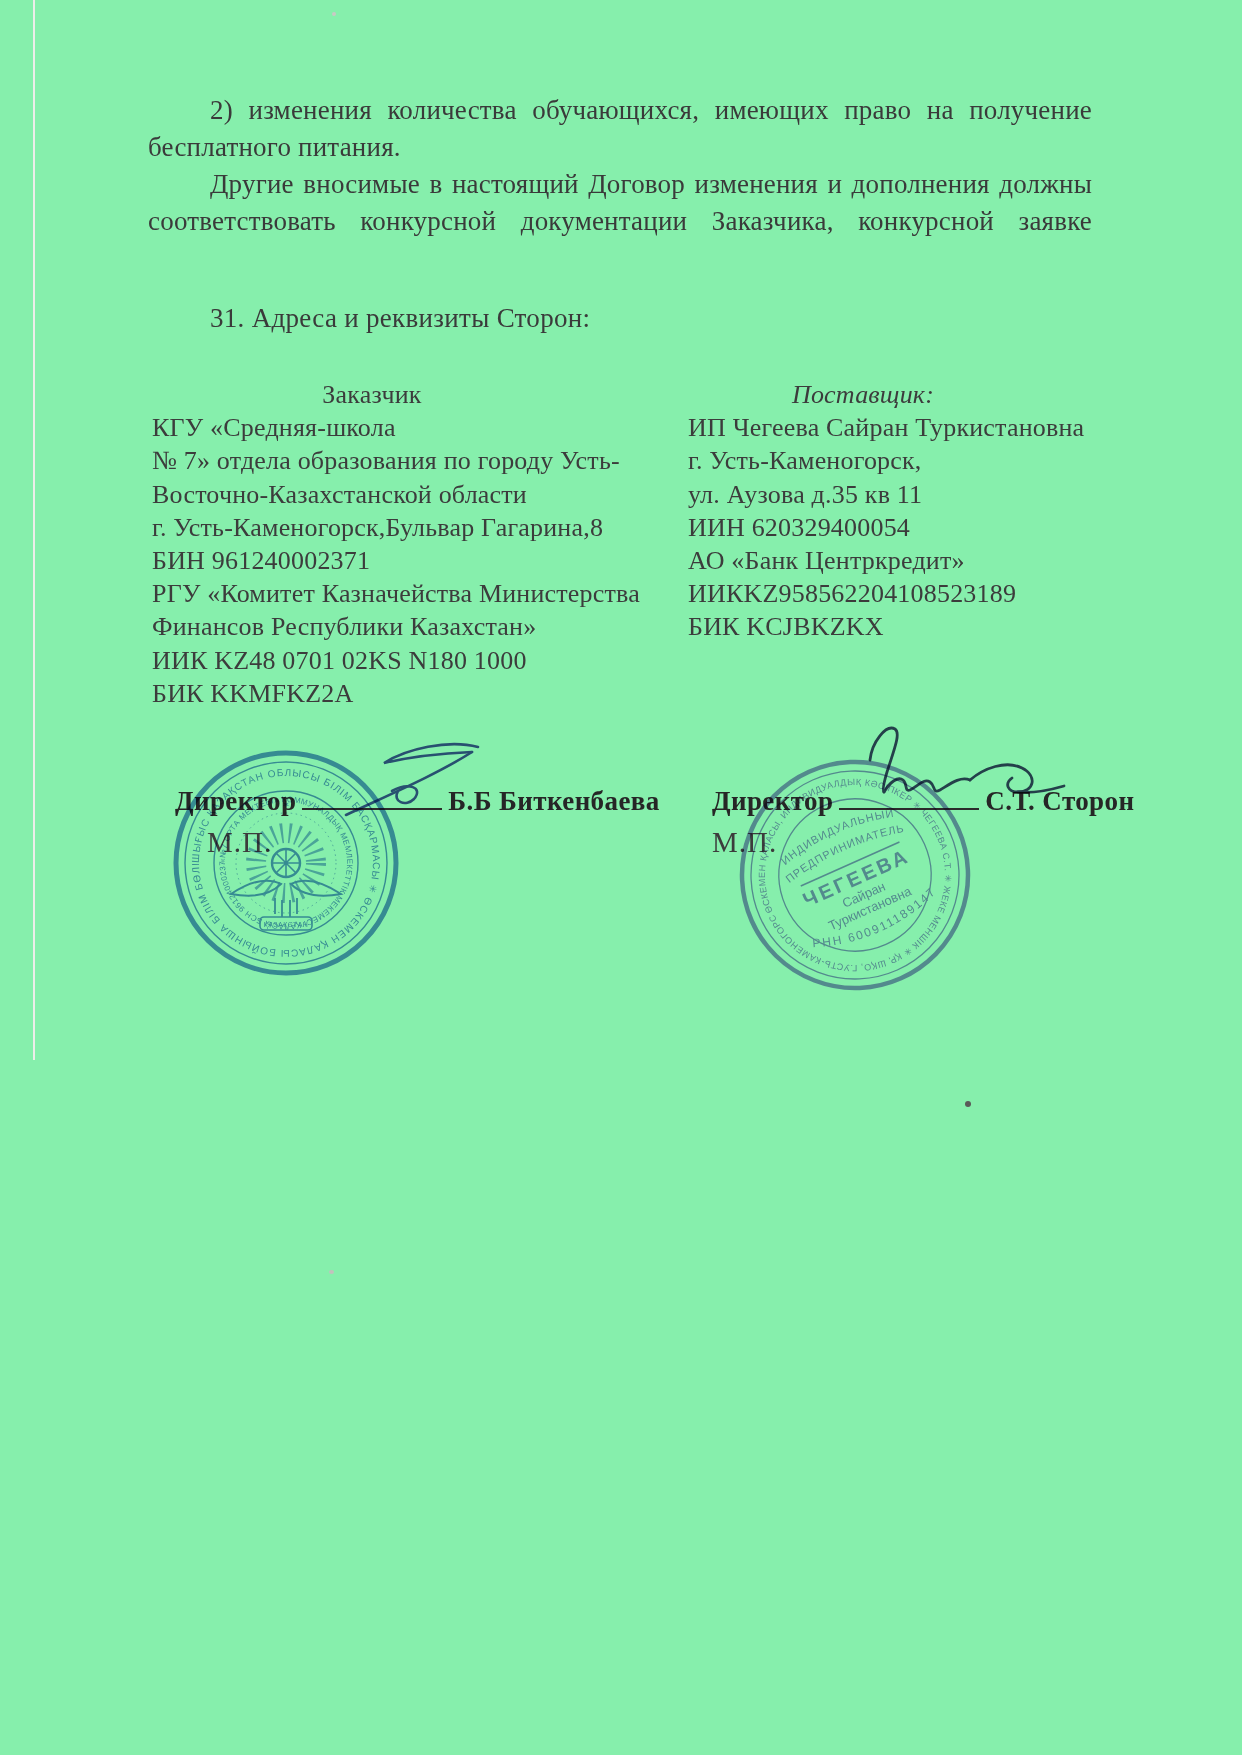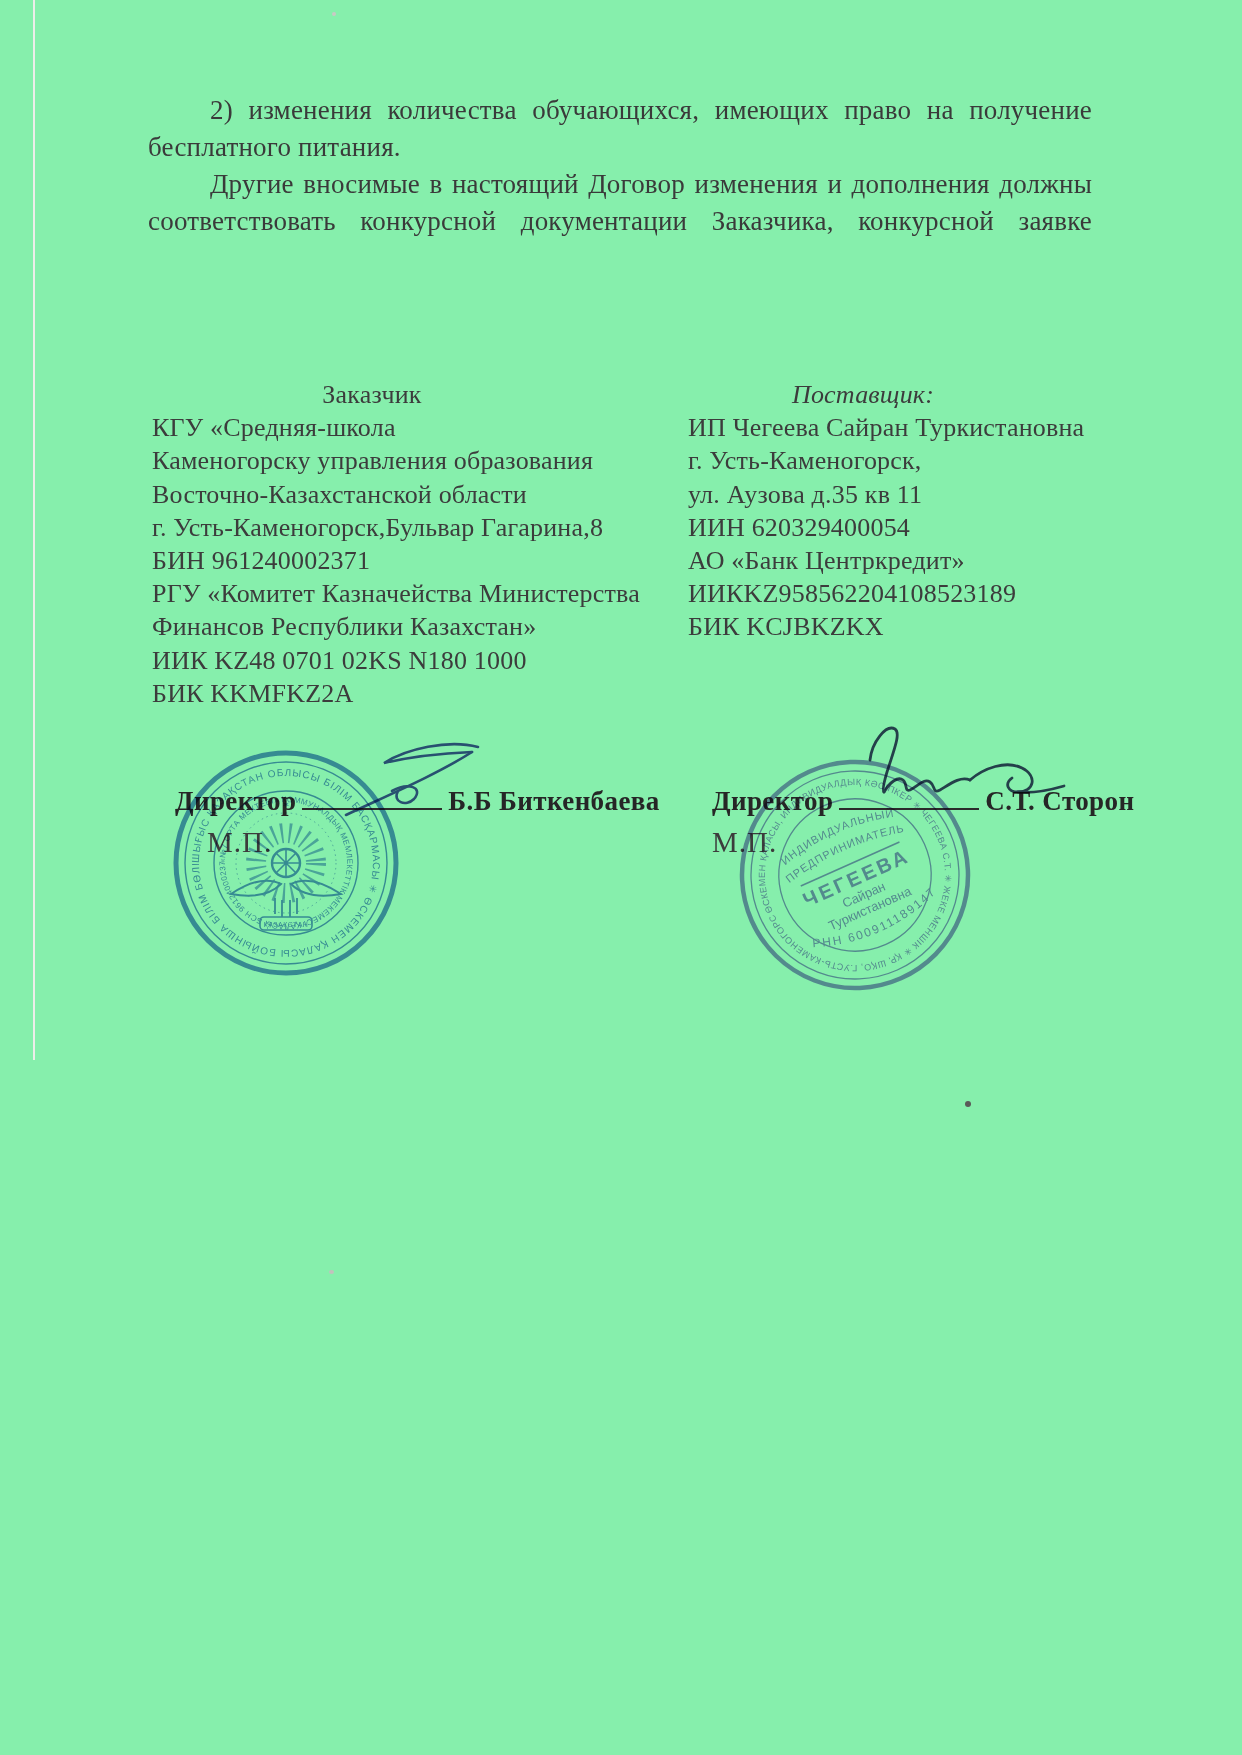--- a/index.html
+++ b/index.html
@@ -64,25 +64,28 @@
   <div class="speck speck-b"></div>
   <div class="speck speck-c"></div>
 
   <div class="bodytext">
     <div class="bline jline indent">2)  изменения  количества  обучающихся,  имеющих  право  на  получение</div>
     <div class="bline">бесплатного питания.</div>
     <div class="bline jline indent">Другие  вносимые  в  настоящий  Договор  изменения  и  дополнения  должны</div>
     <div class="bline jline">соответствовать  конкурсной  документации  Заказчика,  конкурсной  заявке</div>
   </div>
 
+  <div class="heading">
+    <div class="heading-inner">31. Адреса и реквизиты Сторон:</div>
+  </div>
 
   <div class="col col-left">
     <div class="col-label col-label-left">Заказчик</div>
     <div>КГУ «Средняя-школа</div>
-    <div>Каменогорску управления образования</div>
+    <div>№ 7» отдела образования по городу Усть-</div>
     <div>Восточно-Казахстанской области</div>
     <div>г. Усть-Каменогорск,Бульвар Гагарина,8</div>
     <div>БИН 961240002371</div>
     <div>РГУ «Комитет Казначейства Министерства</div>
     <div>Финансов Республики Казахстан»</div>
     <div>ИИК KZ48 0701 02KS N180 1000</div>
     <div>БИК KKMFKZ2A</div>
   </div>
 
   <div class="col col-right">

